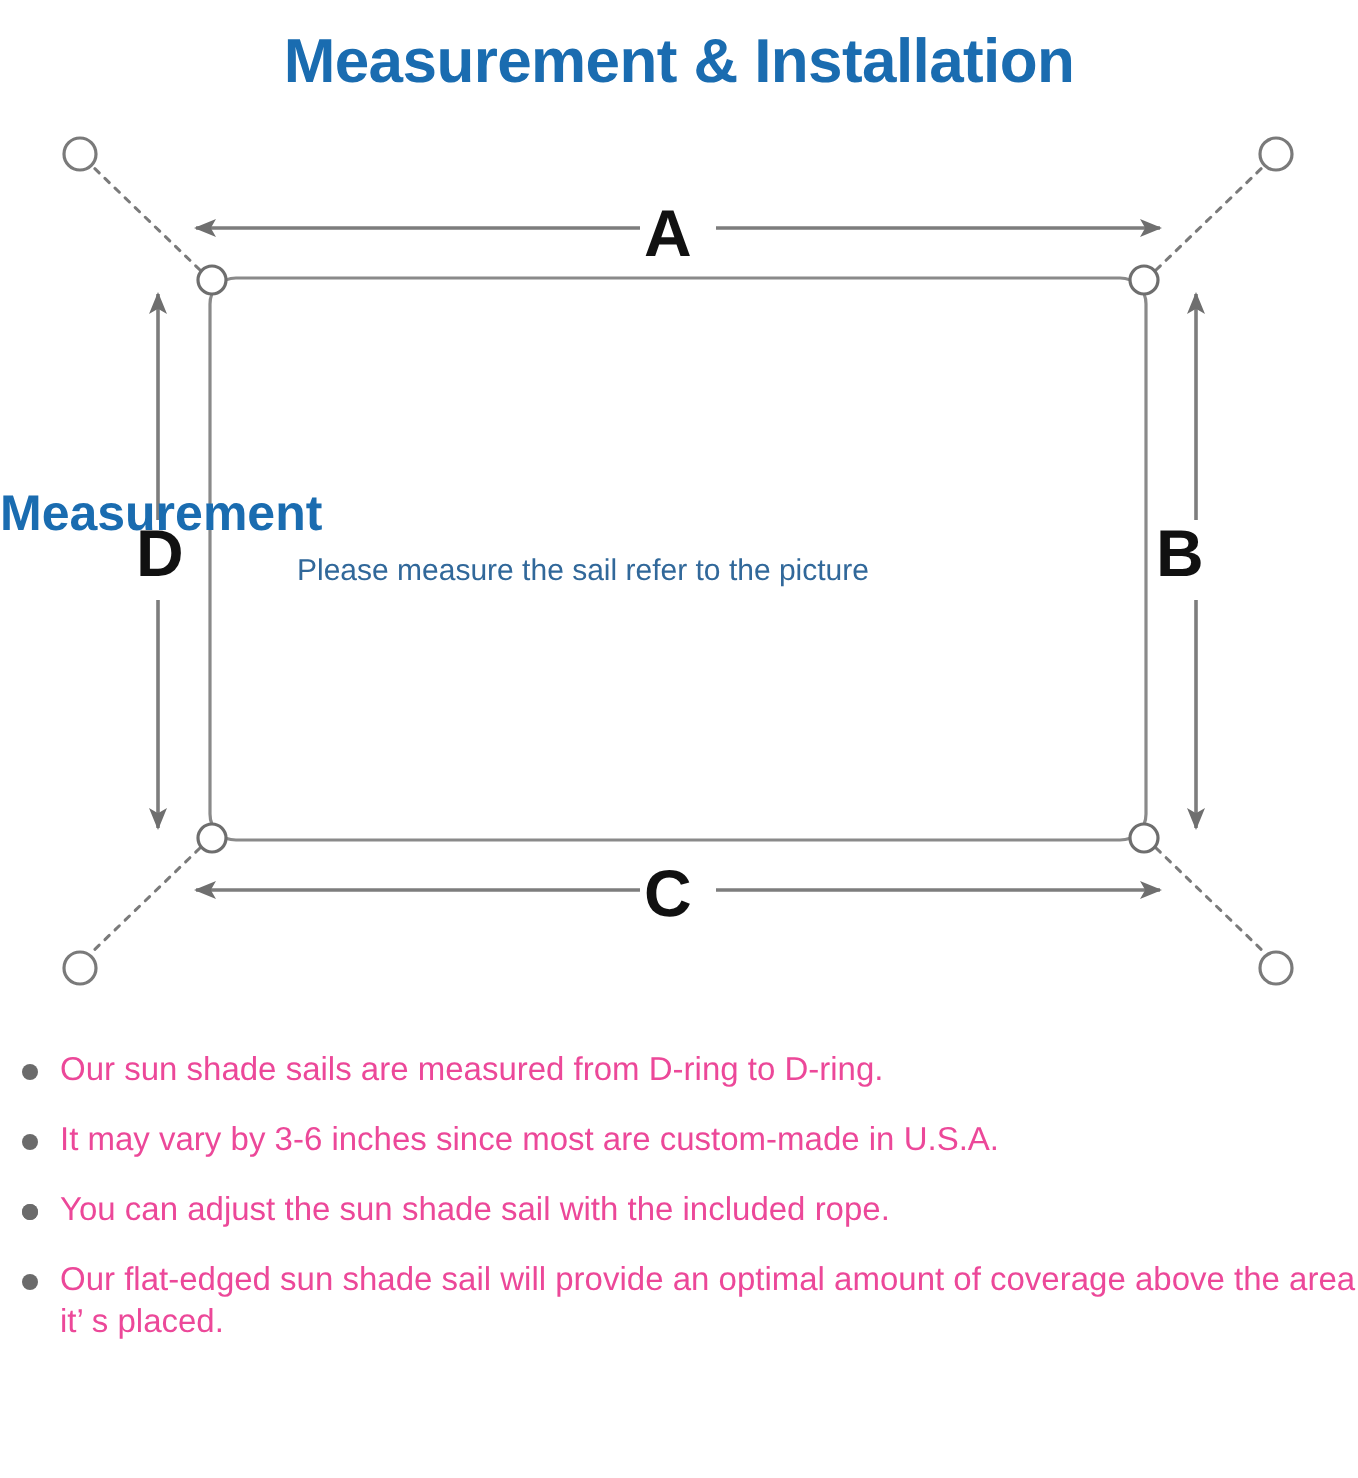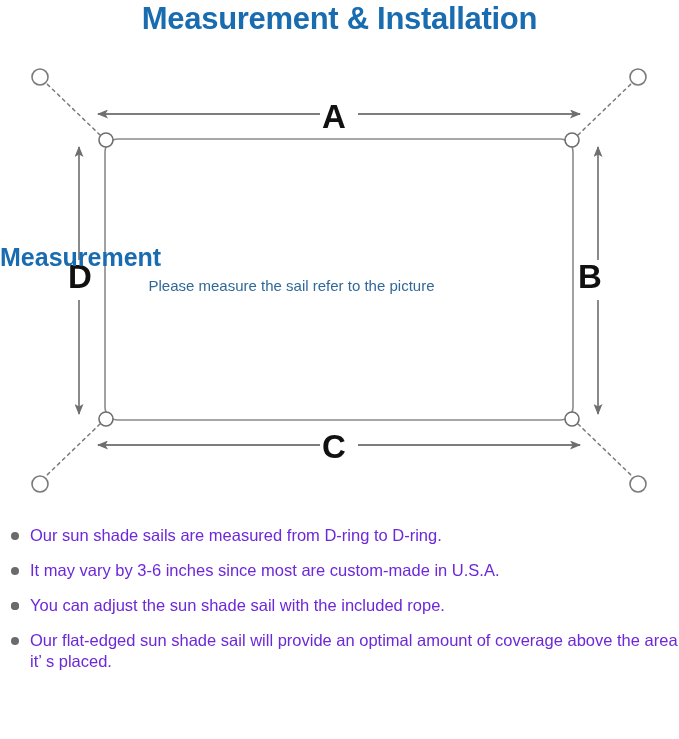--- a/index.html
+++ b/index.html
@@ -11,21 +11,21 @@
     width: 679px;
     height: 739px;
     position: relative;
     font-family: "Liberation Sans", sans-serif;
     overflow: hidden;
   }
 
   
   .title {
     position: absolute;
-    top: 0px;
+    top: 12px;
     left: 0;
     width: 679px;
     text-align: center;
     font-size: 31px;
     font-weight: bold;
     color: #1a6cb0;
     letter-spacing: -0.3px;
     line-height: 38px;
   }
 
@@ -81,21 +81,21 @@
   .notes {
     position: absolute;
     top: 525px;
     left: 0;
     width: 679px;
   }
   .note {
     position: relative;
     padding-left: 30px;
     margin-bottom: 14px;
-    color: #6d28d9;
+    color: #ec4899;
     font-size: 16.5px;
     line-height: 21px;
   }
   .note .bullet {
     position: absolute;
     left: 11px;
     top: 7px;
     width: 8px;
     height: 8px;
     border-radius: 50%;

